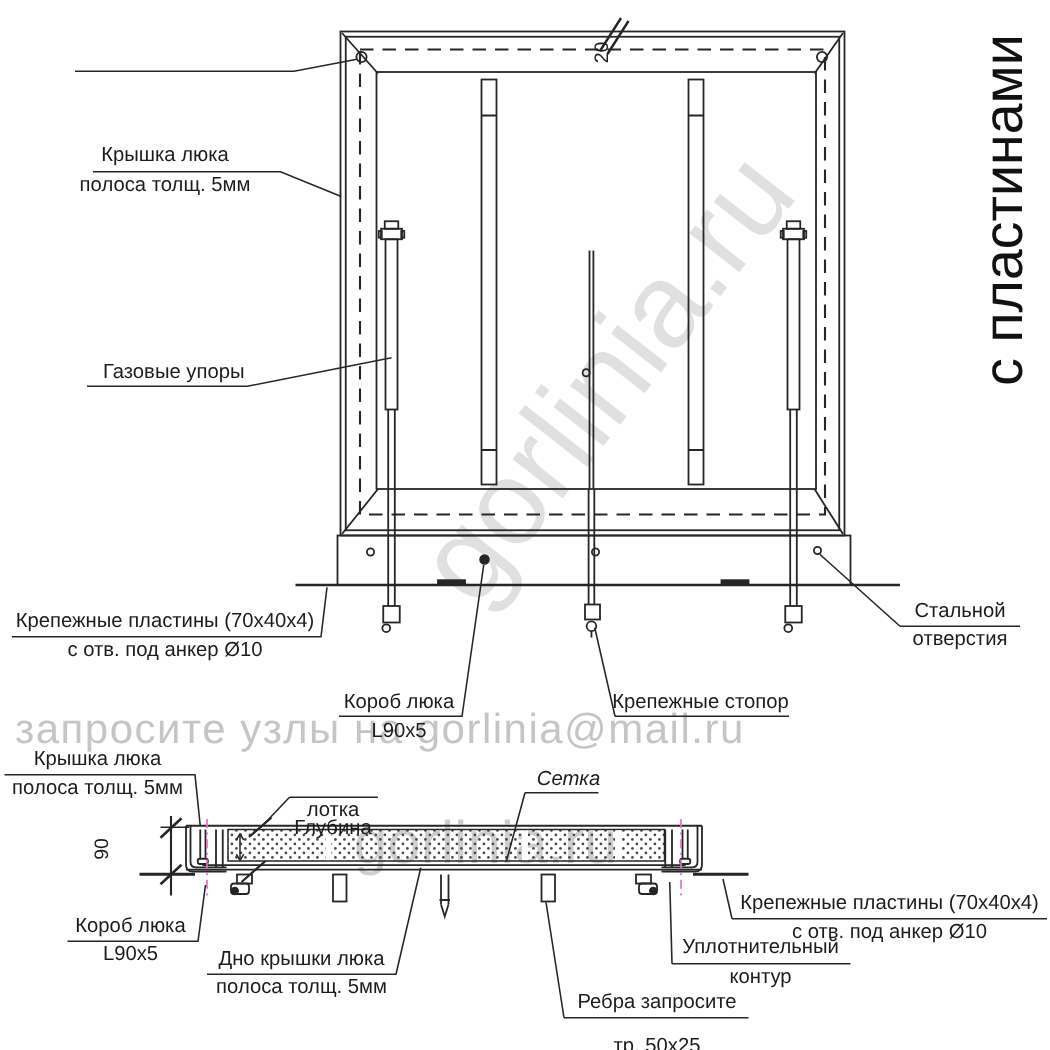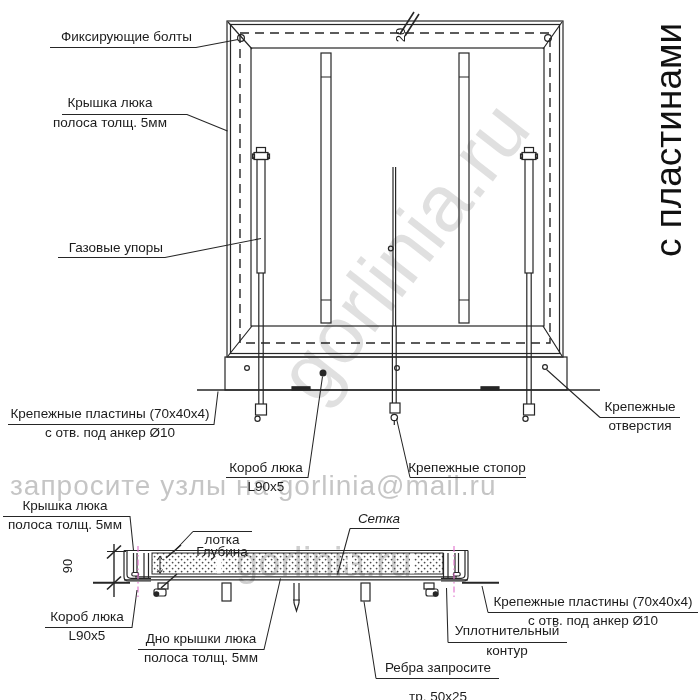--- a/index.html
+++ b/index.html
@@ -176,30 +176,29 @@
       <path d="M193,531.5 H252 M193,531.5 L174,551.5"></path>
       <path d="M350,528.5 H399 M350,528.5 L337.5,574.5"></path>
       <path d="M45,627.5 H132 L137,590"></path>
       <path d="M138,649.5 H264 L280.5,578.5"></path>
       <path d="M376,678.5 H499 M376,678.5 L364,601.5"></path>
       <path d="M448,642.5 H567 M448,642.5 L446.5,588"></path>
       <path d="M488,612.5 H698 M488,612.5 L482,586"></path>
     </g>
   </svg>
 
-  <div class="lbl r" style="left:40px;top:30px;width:152px;">Фиксирующие болты</div>
   <div class="lbl c" style="left:35px;top:96px;width:150px;">Крышка люка</div>
   <div class="lbl c" style="left:30px;top:116px;width:160px;">полоса толщ. 5мм</div>
   <div class="lbl r" style="left:38px;top:241px;width:125px;">Газовые упоры</div>
   <div class="lbl c" style="left:4px;top:407px;width:212px;">Крепежные пластины (70х40х4)</div>
   <div class="lbl c" style="left:4px;top:426px;width:212px;">с отв. под анкер Ø10</div>
   <div class="lbl c" style="left:224px;top:461px;width:84px;">Короб люка</div>
   <div class="lbl c" style="left:224px;top:480px;width:84px;">L90х5</div>
   <div class="lbl c" style="left:408px;top:461px;width:118px;">Крепежные стопор</div>
-  <div class="lbl c" style="left:598px;top:400px;width:84px;">Крепежные</div>
+  <div class="lbl c" style="left:598px;top:400px;width:84px;">Стальной</div>
   <div class="lbl c" style="left:598px;top:419px;width:84px;">отверстия</div>
   <div class="dim" id="dim20">20</div>
 
   <div class="lbl c" style="left:0px;top:499px;width:130px;">Крышка люка</div>
   <div class="lbl c" style="left:0px;top:518px;width:130px;">полоса толщ. 5мм</div>
   <div class="lbl c" style="left:191px;top:518px;width:62px;margin-top:27px;">Глубина</div>
   <div class="lbl c" style="left:191px;top:533px;width:62px;">лотка</div>
   <div class="lbl l" style="left:354px;top:512px;width:50px;">Сетка</div>
   <div class="dim" id="dim90">90</div>
   <div class="lbl c" style="left:42px;top:610px;width:90px;">Короб люка</div>

